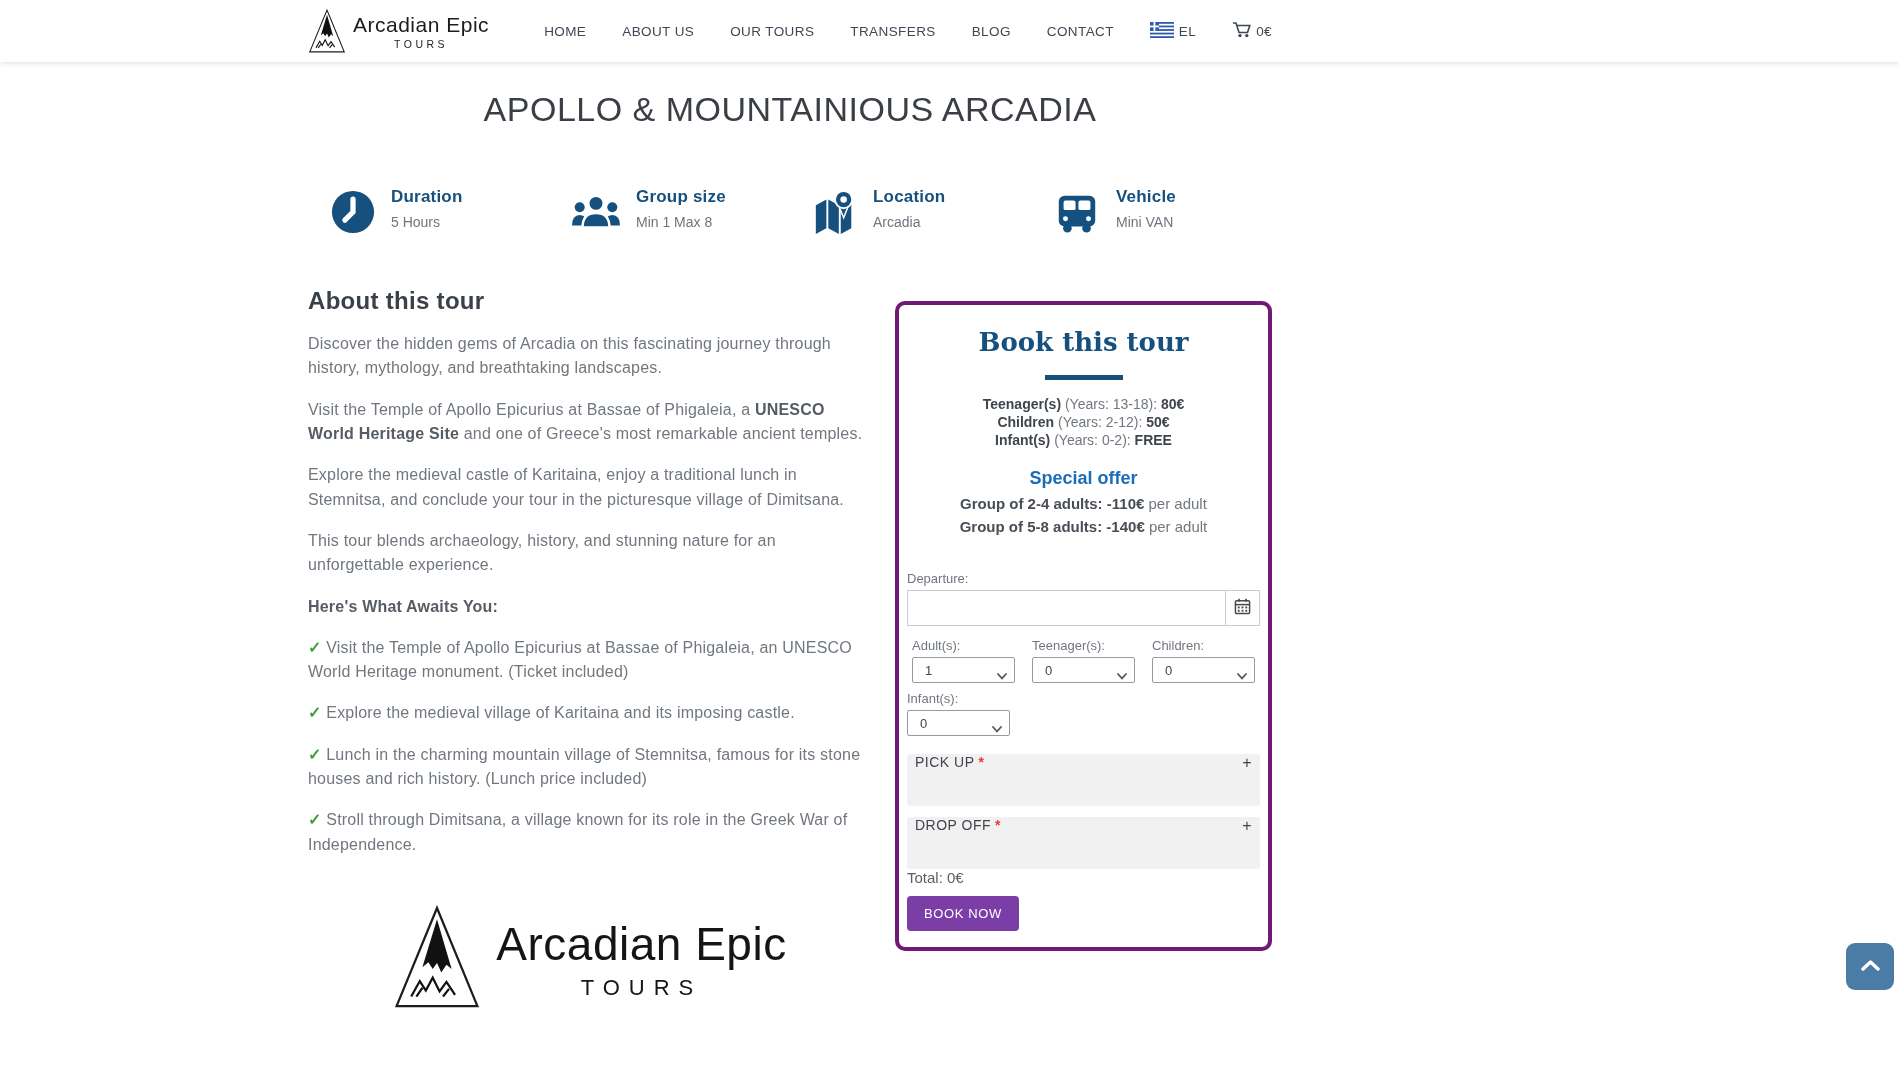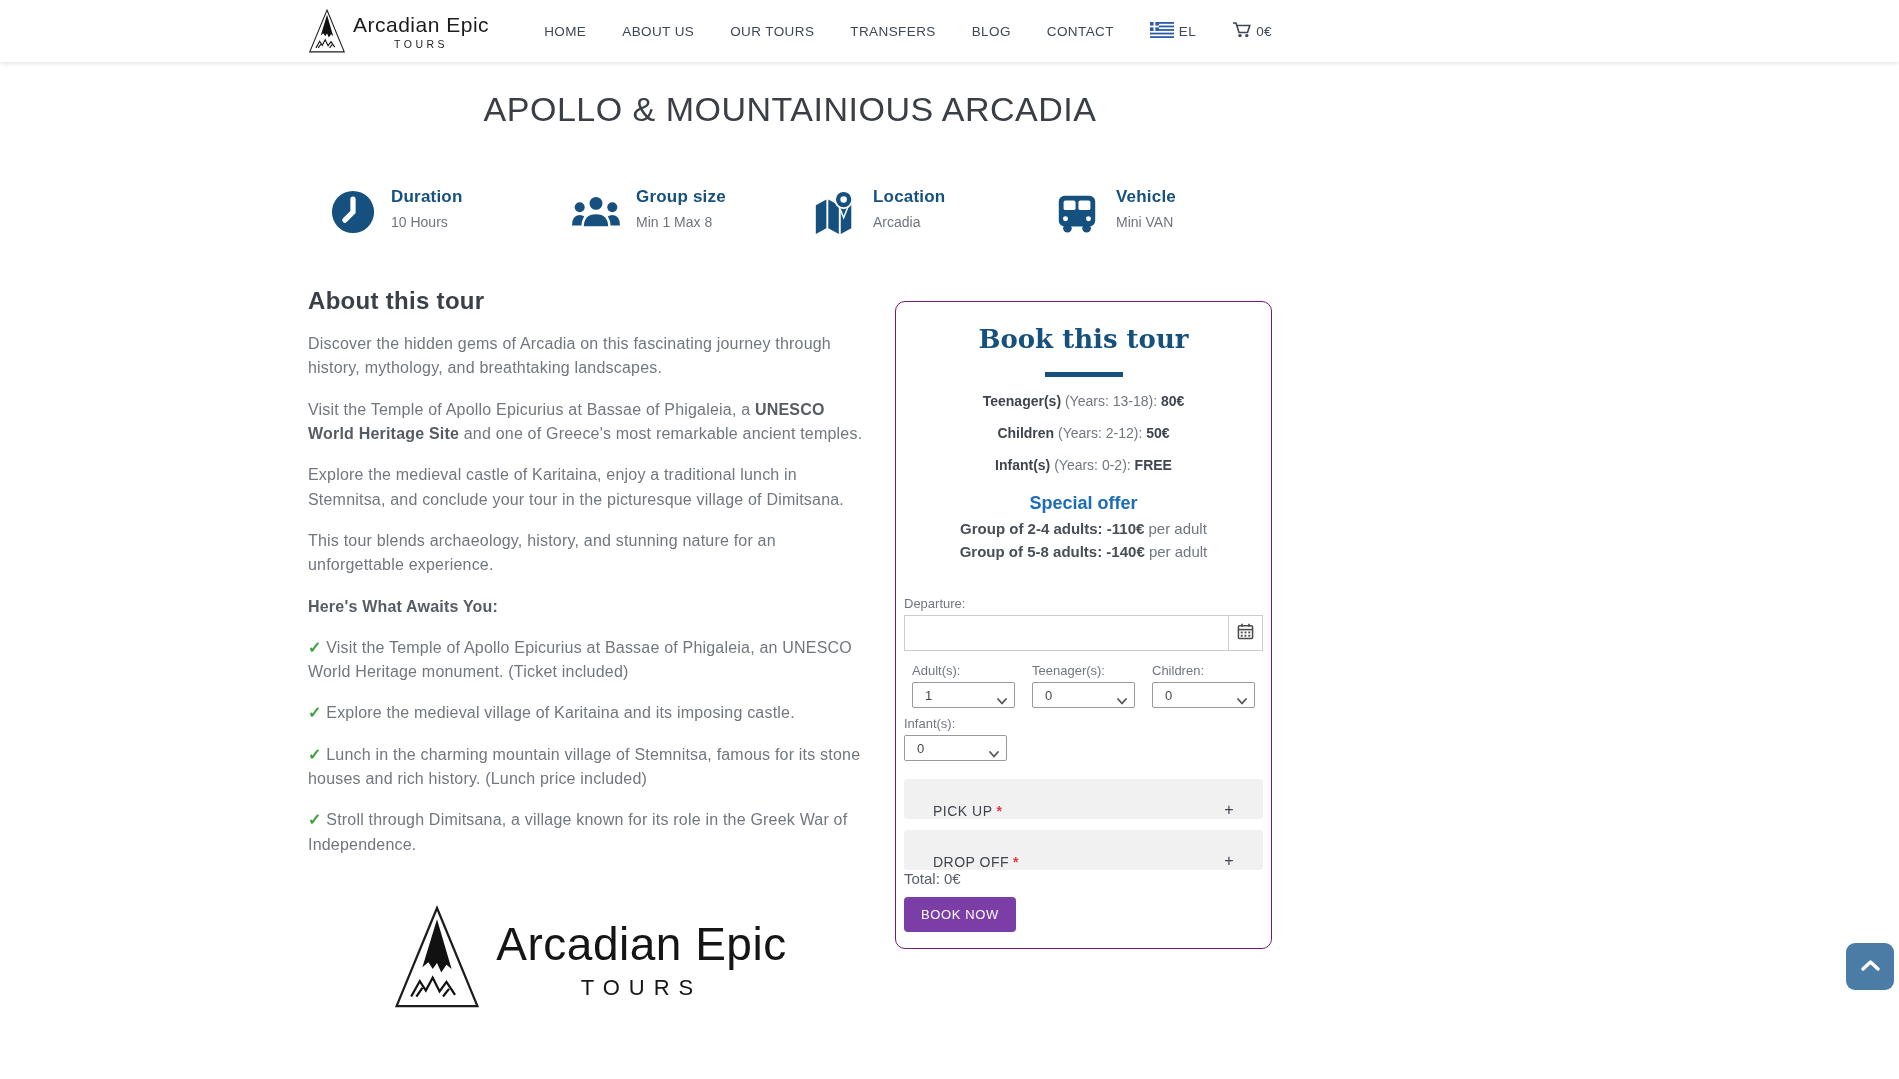--- a/index.html
+++ b/index.html
@@ -36,27 +36,27 @@
   .about p { margin-top:17px; font-size:16px; line-height:1.52; color:#71777f; letter-spacing:.2px; }
   .about strong { color:#565c64; }
   .awaits { font-weight:700; color:#565c64 !important; }
   .check-mark { color:#3da03d; font-weight:700; }
 
   .big-logo { margin-top:44px; display:flex; align-items:center; justify-content:center; gap:16px; }
   .big-logo .brand-name2 { font-size:46px; color:#151515; letter-spacing:.5px; }
   .big-logo .brand-sub2 { font-size:22px; color:#151515; letter-spacing:9px; text-align:center; margin-top:4px; }
 
   
-  .panel { flex:0 0 377px; margin-top:62px; border:1px solid #701a75; border-radius:10px;
+  .panel { flex:0 0 377px; margin-top:62px; border:4px solid #701a75; border-radius:10px;
     background:#fff; padding:22px 8px 16px 8px; }
   .panel h3 { font-family:"DejaVu Serif", serif; font-size:26px; font-weight:700;
     color:#15507e; text-align:center; }
   .divider { width:78px; height:5px; background:#15507e; margin:18px auto 16px auto; }
   .price-line { text-align:center; font-size:20px; font-weight:700; color:#15507e; letter-spacing:.2px; }
-  .price-row { text-align:center; font-size:14px; color:#71777f; margin-top:16px; }
+  .price-row { text-align:center; font-size:14px; color:#71777f; margin-top:2px; }
   .price-row:first-of-type { margin-top:12px; }
   .price-row strong { color:#3f454d; }
   .offer-heading { text-align:center; font-size:18px; font-weight:700; color:#1b6db7; margin-top:20px; }
   .offer-row { text-align:center; font-size:15px; color:#71777f; margin-top:6px; }
   .offer-row:first-of-type { margin-top:10px; }
   .offer-row strong { color:#484e56; }
 
   .bform { margin-top:36px; }
   .bform label { display:block; font-size:13px; color:#71777f; margin-bottom:4px; }
   .date-row { display:flex; border:1px solid #ccc; height:36px; background:#fff; }
@@ -66,22 +66,22 @@
 
   .sel-grid { display:flex; justify-content:center; margin-top:12px;gap:17px; }
   .sel-col { width:103px; }
   .sel-wrap { position:relative; width:103px; height:26px; }
   .sel-wrap select { width:100%; height:100%; border:1px solid #9a9a9a; border-radius:2px;
     background:#fff; font-size:13px; color:#3f454d; padding:0 22px 0 12px;
     appearance:none; -webkit-appearance:none; font-family:"Liberation Sans", sans-serif; }
   .sel-wrap .chev { position:absolute; right:8px; top:9px; pointer-events:none; }
   .sel-row2 { margin-top:8px; }
 
-  .accordion { margin-top:18px; height:40px; background:#f1f1f1; border-radius:3px;
-    display:flex; align-items:flex-end; justify-content:space-between; padding:0 29px;
+  .accordion { margin-top:18px; height:52px; background:#f1f1f1; border-radius:3px;
+    display:flex; align-items:flex-start; justify-content:space-between; padding:0 8px;
     font-size:14px; color:#3f454d; letter-spacing:.5px; cursor:pointer; }
   .accordion + .accordion { margin-top:11px; }
   .req { color:#e23b3b; font-weight:700; margin-left:4px; }
   .plus { font-size:16px; color:#3f454d; }
   .total { font-size:15px; color:#5a6068; }
   .book-btn { margin-top:10px; background:#7b3ea7; color:#fff; border:none; border-radius:4px;
     font-size:13px; font-weight:400; letter-spacing:.6px; padding:10px 17px; cursor:pointer;
     font-family:"Liberation Sans", sans-serif; }
 
   
@@ -152,21 +152,21 @@
   <div class="features">
     <div class="feature">
       <span class="f-icon">
         <svg width="46" height="46" viewBox="0 0 48 48">
           <circle cx="24" cy="24" r="22" fill="#15507e"></circle>
           <path d="M24 24 V10.5 M24 24 L15.5 32.5" stroke="#fff" stroke-width="5.5" stroke-linecap="round"></path>
         </svg>
       </span>
       <div>
         <div class="f-label">Duration</div>
-        <div class="f-value">10 Hours</div>
+        <div class="f-value">5 Hours</div>
       </div>
     </div>
     <div class="feature">
       <span class="f-icon">
         <svg width="50" height="46" viewBox="0 0 52 48">
           <circle cx="9" cy="19" r="5.2" fill="#15507e"></circle>
           <path d="M1 38 Q1 27 9 27 Q17 27 17 38 Z" fill="#15507e"></path>
           <circle cx="43" cy="19" r="5.2" fill="#15507e"></circle>
           <path d="M35 38 Q35 27 43 27 Q51 27 51 38 Z" fill="#15507e"></path>
           <circle cx="26" cy="15" r="8" fill="#15507e" stroke="#fff" stroke-width="2.5"></circle>

